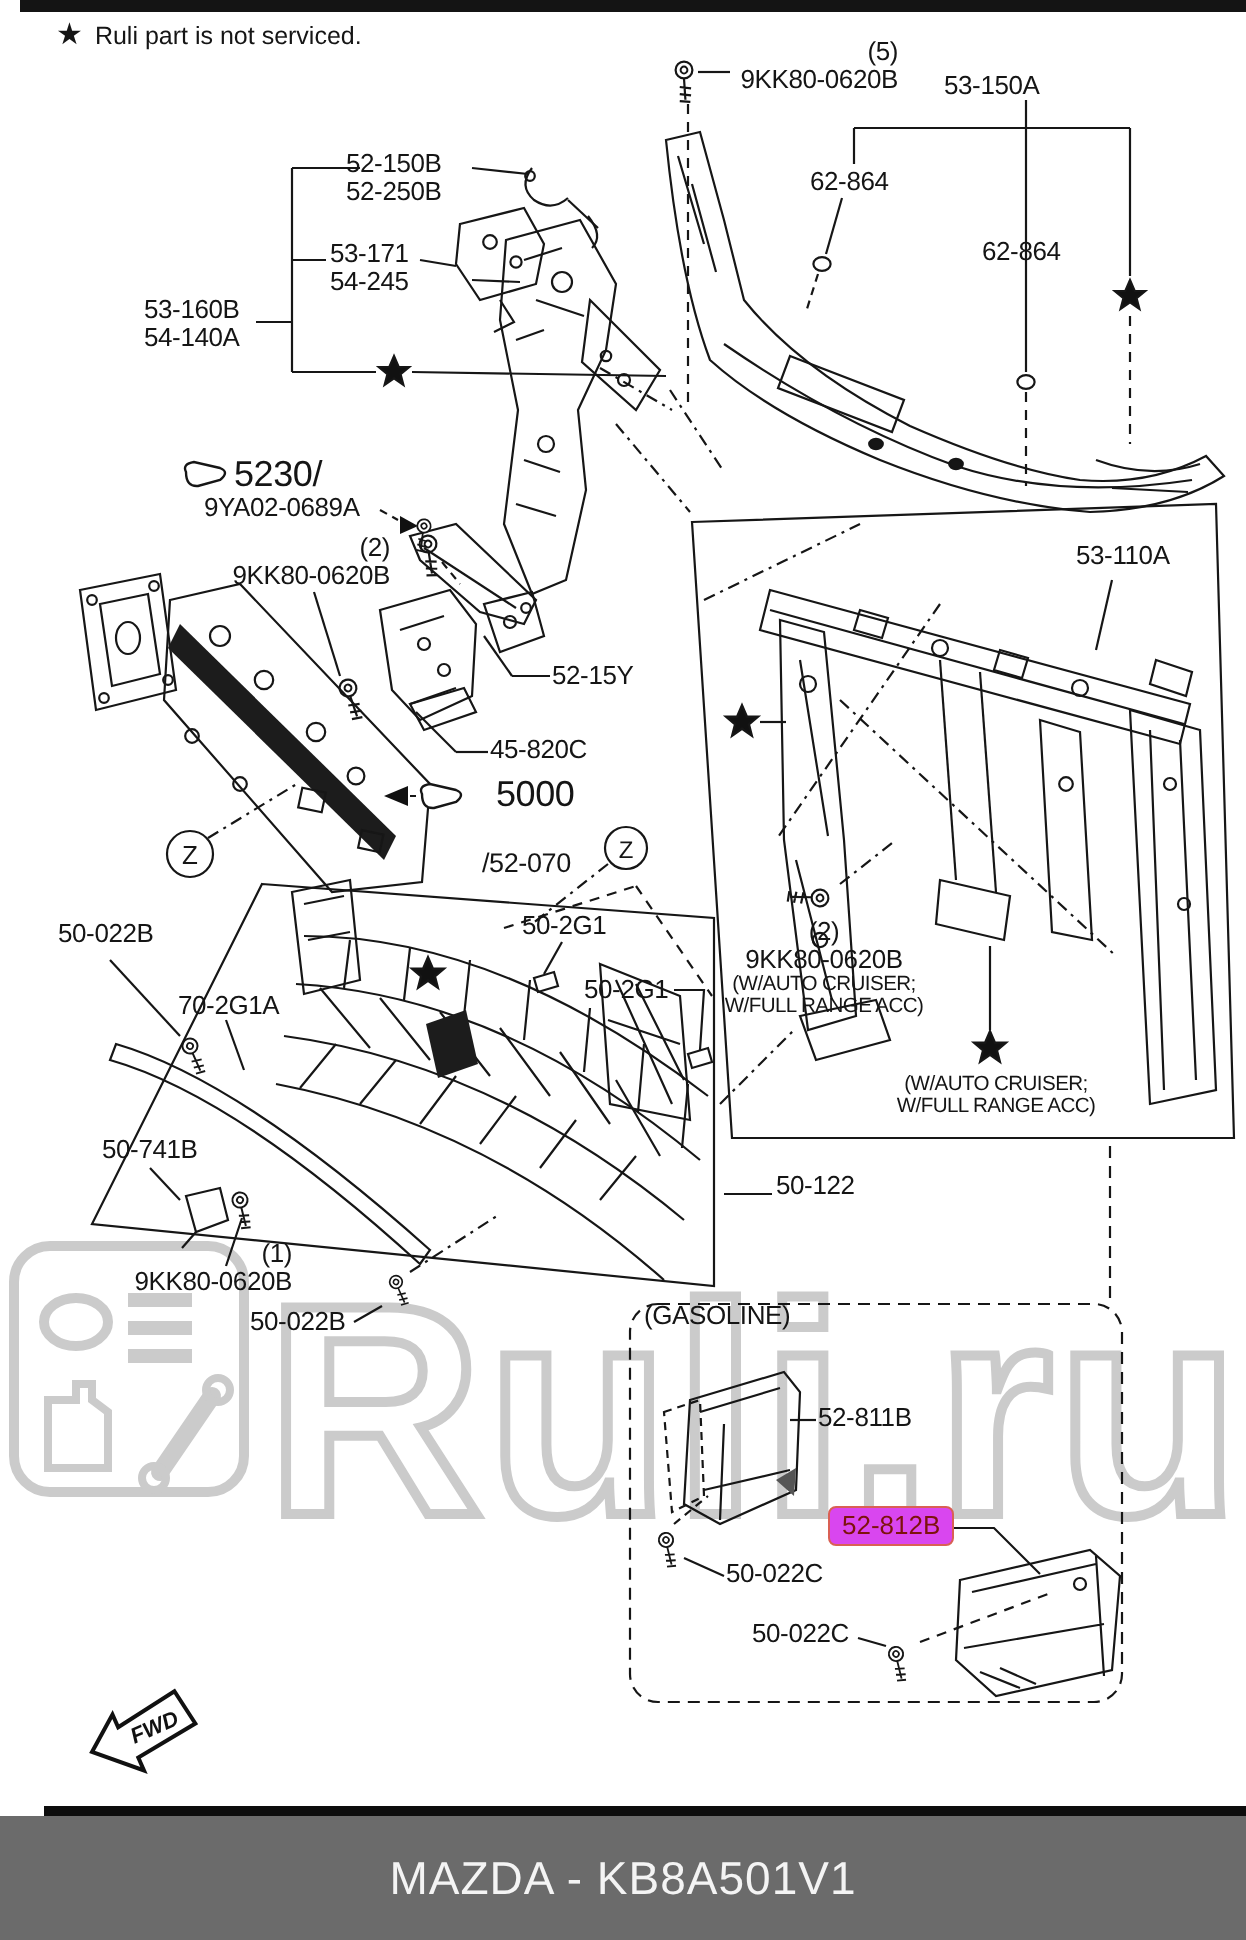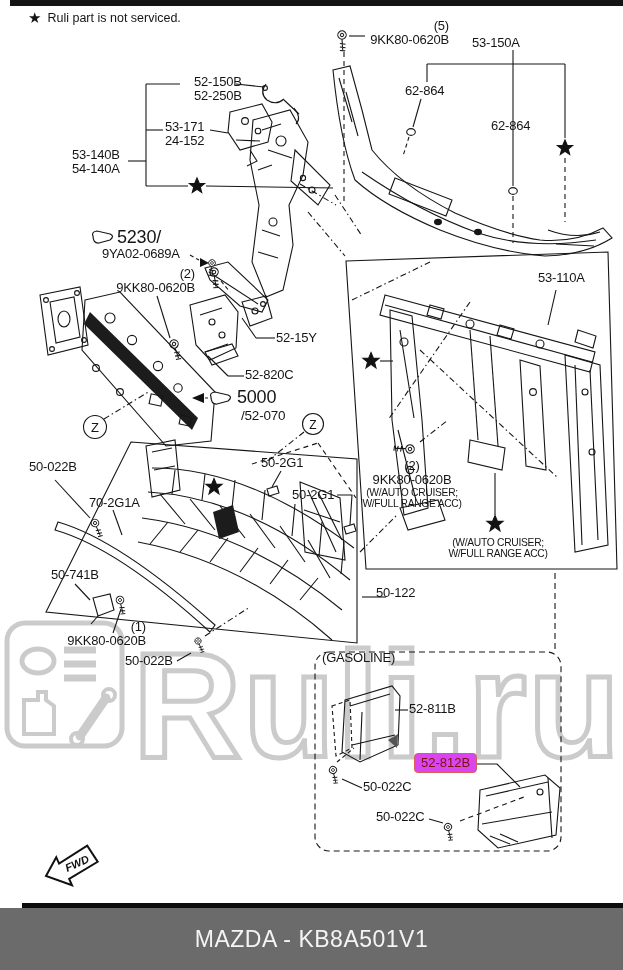--- a/index.html
+++ b/index.html
@@ -6,21 +6,21 @@
   .stage{position:relative;width:623px;height:970px;background:#fff;overflow:hidden;
          font-family:"Liberation Sans",sans-serif;}
   .topbar{position:absolute;left:10px;top:0;width:613px;height:6px;background:#141414;}
   svg{position:absolute;left:0;top:0;}
   .lbl{position:absolute;font:13px/1.08 "Liberation Sans",sans-serif;color:#151515;
        white-space:nowrap;letter-spacing:-0.2px;}
   .lbl span{display:block;}
   .ra{text-align:right;width:82px;}
   .ca{text-align:center;width:108px;}
   .big{font-size:18px;}
-  .mid{font-size:13.5px;}
+  .mid{font-size:13.5px;margin-top:16px;}
   .sm span.s{font-size:10.3px;letter-spacing:-0.3px;}
   .note{position:absolute;left:28px;top:10px;font-size:12.5px;color:#151515;
         display:flex;align-items:center;gap:6px;}
   .note .star{font-size:15px;line-height:1;}
   .pill{position:absolute;left:414px;top:753px;background:#d946ef;border:1px solid #d96055;
         border-radius:4px;padding:1px 6px 2px 6px;color:#7d120c;font-size:13px;}
   .footer{position:absolute;left:0;top:903px;width:623px;height:80px;}
   .footer-black{margin-left:22px;height:5px;background:#0d0d0d;}
   .footer-gray{height:62px;background:#6b6b6b;display:flex;align-items:center;
                justify-content:center;gap:38px;color:#f4f4f4;font-size:23px;letter-spacing:0.5px;}
@@ -355,49 +355,49 @@
   </div>
   <div class="lbl" style="left:472px;top:36px">
       <span>53-150A</span>
     </div>
   <div class="lbl" style="left:405px;top:84px">
       <span>62-864</span>
     </div>
   <div class="lbl" style="left:491px;top:119px">
       <span>62-864</span>
     </div>
-  <div class="lbl" style="left:194px;top:75px">
+  <div class="lbl" style="left:173px;top:75px">
     <span>52-150B</span>
       <span>52-250B</span>
   </div>
   <div class="lbl" style="left:165px;top:120px">
     <span>53-171</span>
-      <span>24-152</span>
+      <span>54-245</span>
   </div>
   <div class="lbl" style="left:72px;top:148px">
-    <span>53-140B</span>
+    <span>53-160B</span>
       <span>54-140A</span>
   </div>
   <div class="lbl big" style="left:117px;top:228px">
       <span>5230/</span>
     </div>
   <div class="lbl" style="left:102px;top:247px">
       <span>9YA02-0689A</span>
     </div>
   <div class="lbl ra" style="left:113px;top:267px">
     <span>(2)</span>
       <span>9KK80-0620B</span>
   </div>
   <div class="lbl" style="left:276px;top:331px">
       <span>52-15Y</span>
     </div>
   <div class="lbl" style="left:245px;top:368px">
-      <span>52-820C</span>
-    </div>
-  <div class="lbl big" style="left:237px;top:388px">
+      <span>45-820C</span>
+    </div>
+  <div class="lbl big" style="left:248px;top:388px">
       <span>5000</span>
     </div>
   <div class="lbl mid" style="left:241px;top:409px">
       <span>/52-070</span>
     </div>
   <div class="lbl" style="left:538px;top:271px">
       <span>53-110A</span>
     </div>
   <div class="lbl" style="left:29px;top:460px">
       <span>50-022B</span>
@@ -424,21 +424,21 @@
   <div class="lbl ca sm" style="left:358px;top:459px">
     <span>(2)</span>
       <span>9KK80-0620B</span>
     <span class="s">(W/AUTO CRUISER;</span>
       <span class="s">W/FULL RANGE ACC)</span>
   </div>
   <div class="lbl ca sm" style="left:444px;top:537px">
     <span class="s">(W/AUTO CRUISER;</span>
       <span class="s">W/FULL RANGE ACC)</span>
   </div>
-  <div class="lbl" style="left:376px;top:586px">
+  <div class="lbl" style="left:388px;top:586px">
       <span>50-122</span>
     </div>
   <div class="lbl" style="left:322px;top:651px">
       <span>(GASOLINE)</span>
     </div>
   <div class="lbl" style="left:409px;top:702px">
       <span>52-811B</span>
     </div>
   <div class="pill"><span>52-812B</span></div>
   <div class="lbl" style="left:363px;top:780px">

